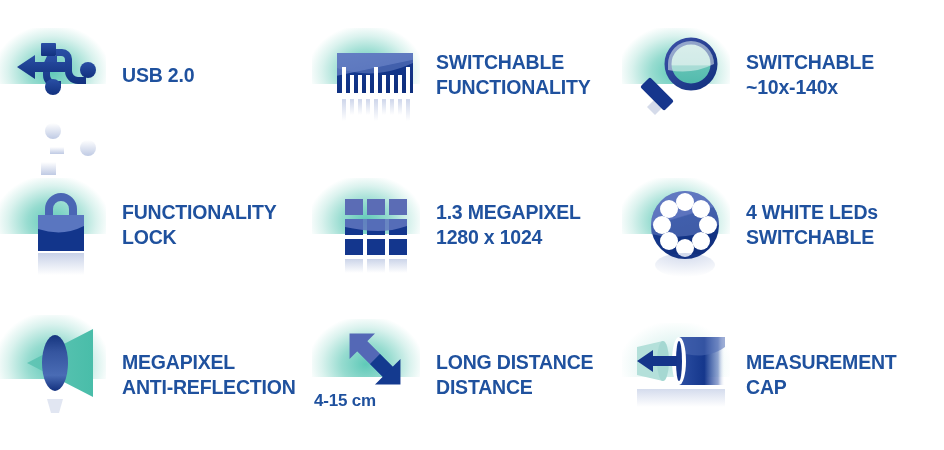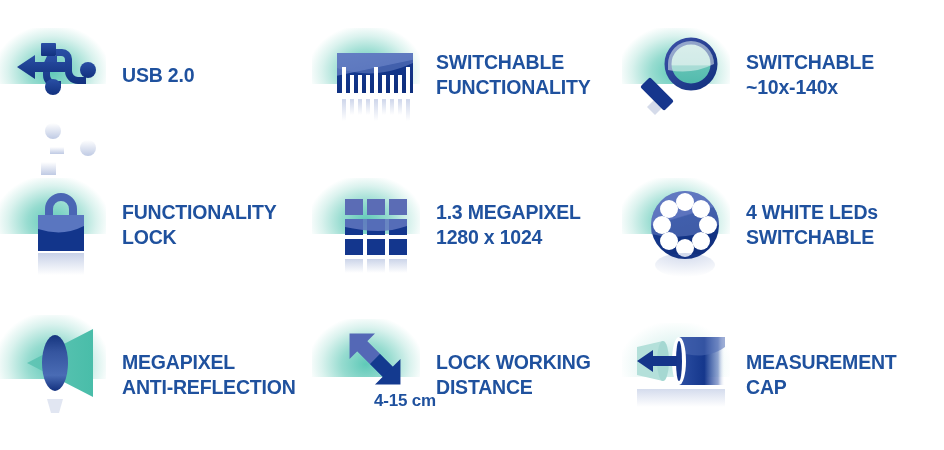--- a/index.html
+++ b/index.html
@@ -46,21 +46,21 @@
     font-size:19.5px;
     line-height:25px;
     letter-spacing:-0.2px;
     white-space:pre-line;
   }
   .caption{
     position:absolute;
     left:0;
     top:98px;
     width:122px;
-    text-align:right;
+    text-align:left;
     color:#1f519e;
     font-weight:bold;
     font-size:17px;
     letter-spacing:-0.2px;
   }
   svg{display:block;overflow:visible;}
   .r3 .icon-wrap{align-items:flex-start;padding-top:14px;}
 </style>
 </head>
 <body>
@@ -310,21 +310,21 @@
           <g transform="rotate(45 52 52)">
             <path d="M16 52 L34 34 v11 h18 v14 H34 v11 z" fill="#5468b6"></path>
             <path d="M88 52 L70 34 v11 H52 v14 h18 v11 z" fill="#143a8f"></path>
             <rect x="34" y="45" width="18" height="14" fill="#5468b6"></rect>
             <rect x="52" y="45" width="18" height="14" fill="#143a8f"></rect>
           </g>
         </svg>
       </div>
       <div class="caption">4-15 cm</div>
     </div>
-    <div class="label">LOCK WORKING
+    <div class="label">LONG DISTANCE
 DISTANCE</div>
   </div>
 
   <div class="cell r3">
     <div class="icon-wrap">
       <div class="halo" style="top:30px;height:54px;background:radial-gradient(ellipse at 50% 78%, rgba(120,205,195,0.55) 0%, rgba(180,228,222,0.35) 40%, rgba(255,255,255,0) 75%);"></div>
       <div class="icon-box">
         <svg width="104" height="104" viewBox="0 0 104 104">
           <defs>
             <linearGradient id="gCyl" x1="0" y1="0" x2="1" y2="0">

